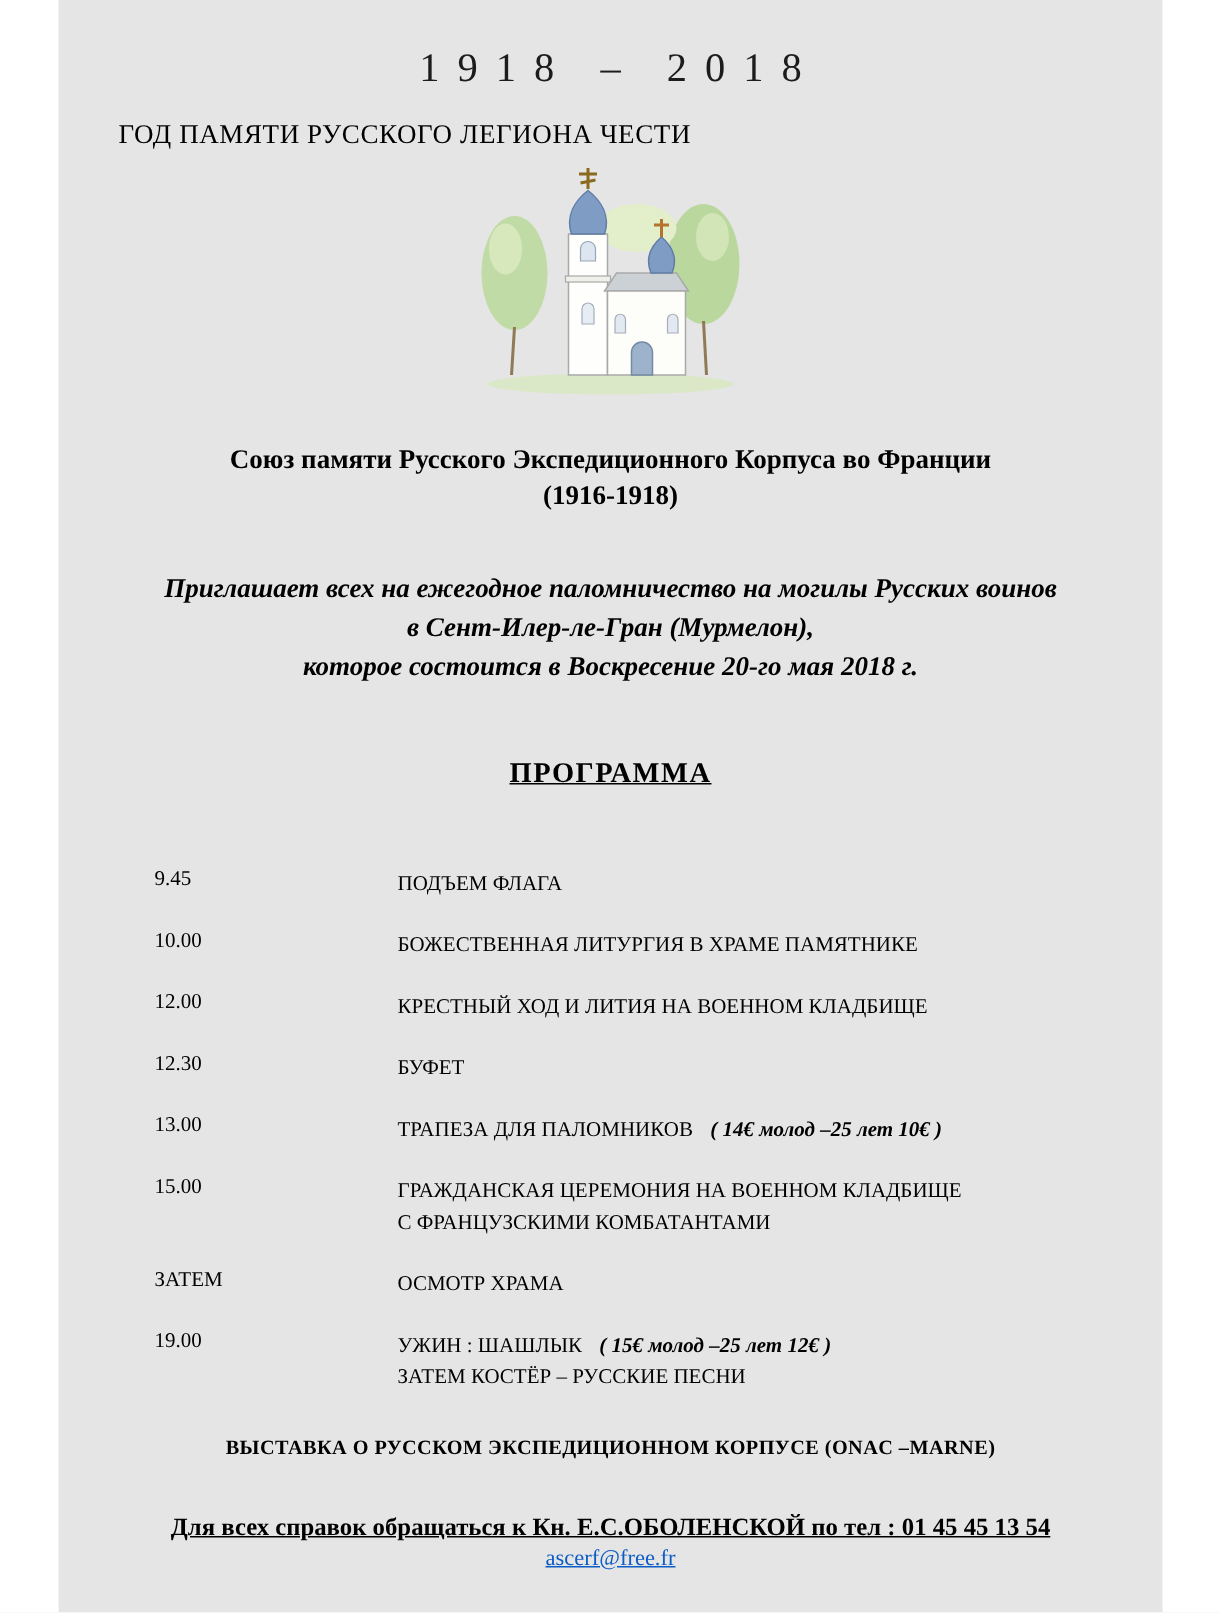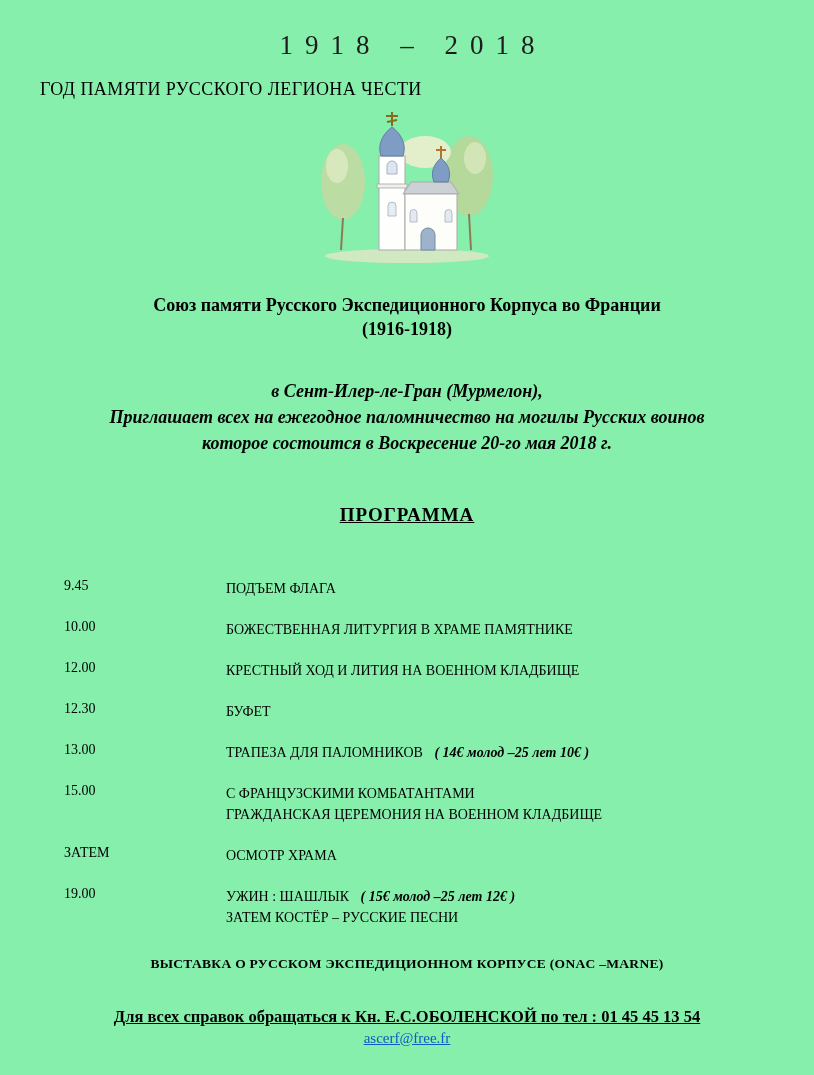--- a/index.html
+++ b/index.html
@@ -2,24 +2,24 @@
 <html style="--link-color: #0b5cc5;"><head>
 <meta charset="utf-8">
 <style>
   * { box-sizing: border-box; margin: 0; padding: 0; }
   html, body { background: #ffffff; }
   body {
     font-family: "Liberation Serif", serif;
     color: #000;
   }
   .page {
-    width: 814px;
+    width: 736px;
     min-height: 1075px;
     margin: 0 auto;
-    background: #86efac;
+    background: #e5e5e5;
     padding: 30px 40px 24px 40px;
   }
   .years {
     text-align: center;
     font-size: 27px;
     letter-spacing: 12px;
     text-indent: 12px;
     color: #1c1c1c;
   }
   .main-title {
@@ -123,22 +123,22 @@
       <path d="M128,112 L128,103 A3.5,3.5 0 0 1 135,103 L135,112 Z" fill="#e2e9f1" stroke="#a5aeba" stroke-width="0.8"></path>
     </svg>
   </div>
 
   <div class="org">
     <div>Союз памяти Русского Экспедиционного Корпуса во Франции</div>
     <div>(1916-1918)</div>
   </div>
 
   <div class="invite">
+    <div>Приглашает всех на ежегодное паломничество на могилы Русских воинов</div>
     <div>в Сент-Илер-ле-Гран (Мурмелон),</div>
-    <div>Приглашает всех на ежегодное паломничество на могилы Русских воинов</div>
     <div>которое состоится в Воскресение 20-го мая 2018 г.</div>
   </div>
 
   <div class="prog-title">ПРОГРАММА</div>
 
   <div class="program">
 
     <div class="prog-row">
       <div class="prog-time">9.45</div>
       <div class="prog-desc">ПОДЪЕМ ФЛАГА</div>
@@ -163,22 +163,22 @@
       <div class="prog-time">13.00</div>
       <div class="prog-desc">
         <span>ТРАПЕЗА ДЛЯ ПАЛОМНИКОВ</span>
         <span class="note">(  14€   молод –25 лет  10€  )</span>
       </div>
     </div>
 
     <div class="prog-row">
       <div class="prog-time">15.00</div>
       <div class="prog-desc">
+        <div>ГРАЖДАНСКАЯ ЦЕРЕМОНИЯ НА ВОЕННОМ КЛАДБИЩЕ</div>
         <div>С ФРАНЦУЗСКИМИ КОМБАТАНТАМИ</div>
-        <div>ГРАЖДАНСКАЯ ЦЕРЕМОНИЯ НА ВОЕННОМ КЛАДБИЩЕ</div>
       </div>
     </div>
 
     <div class="prog-row">
       <div class="prog-time">ЗАТЕМ</div>
       <div class="prog-desc">ОСМОТР ХРАМА</div>
     </div>
 
     <div class="prog-row">
       <div class="prog-time">19.00</div>

